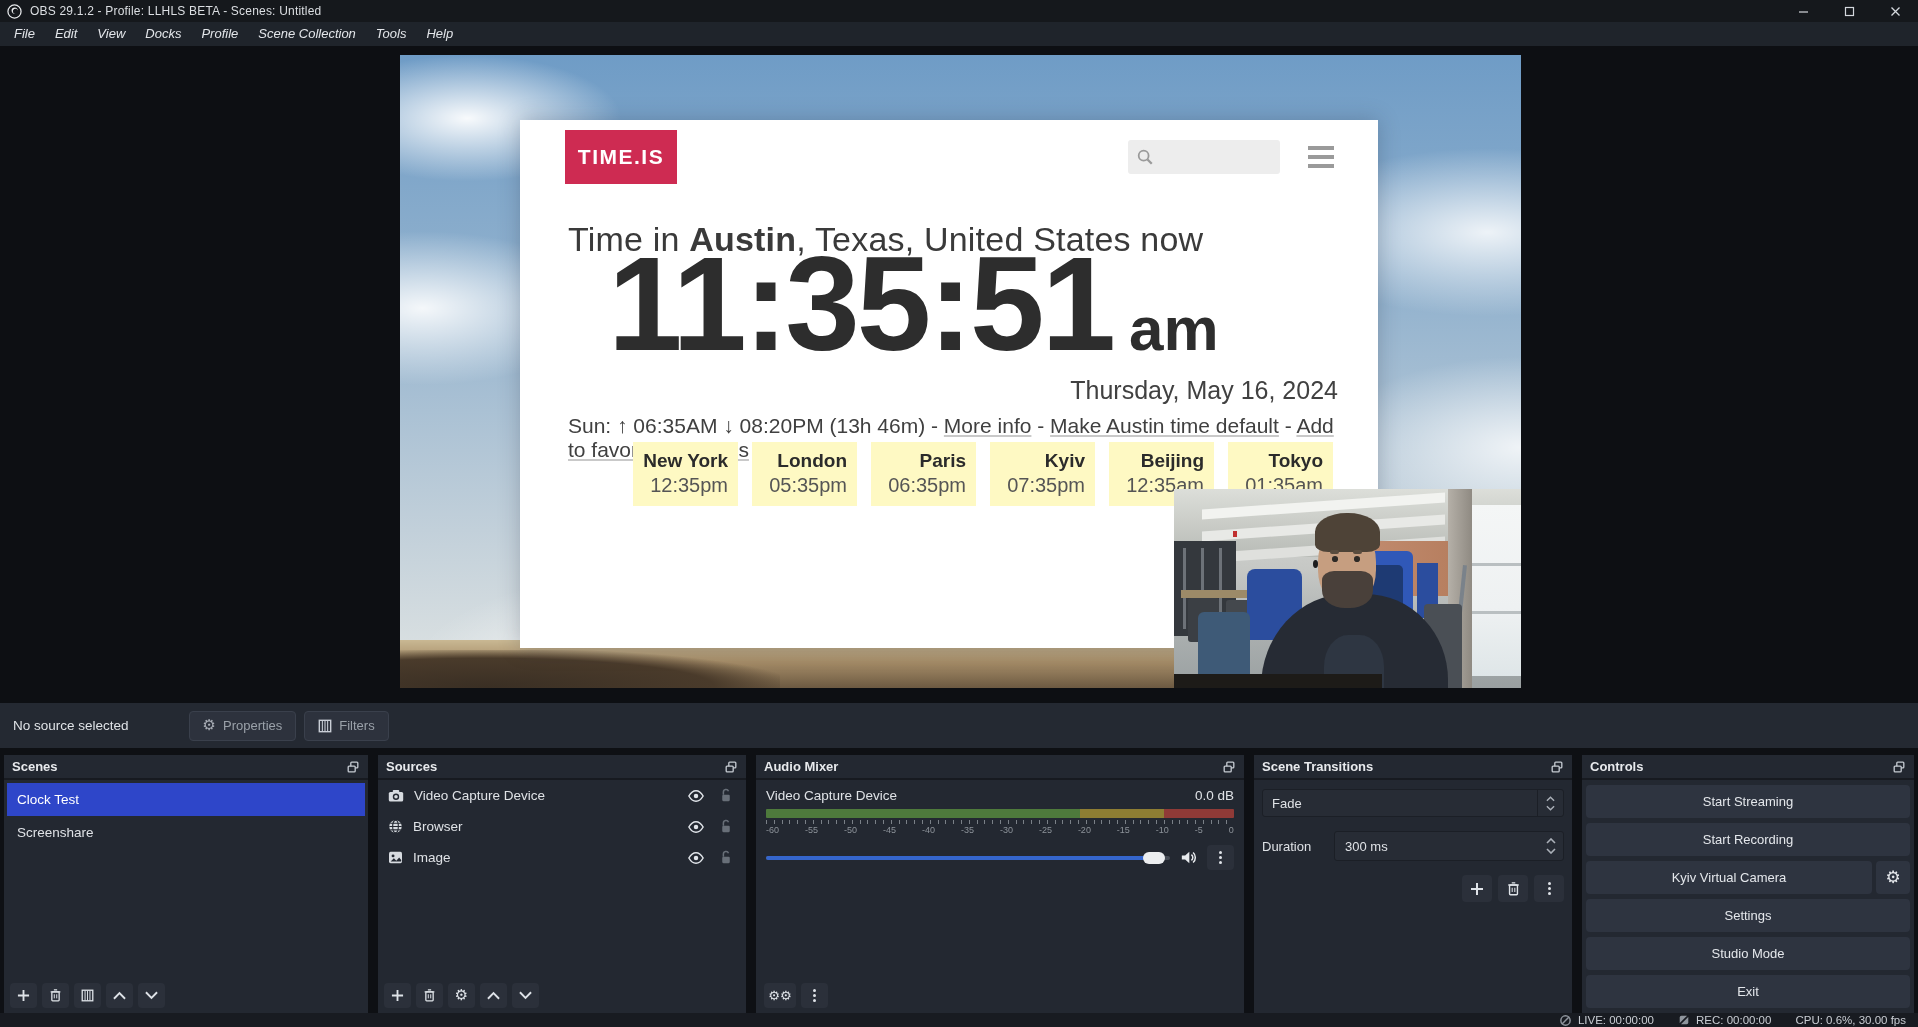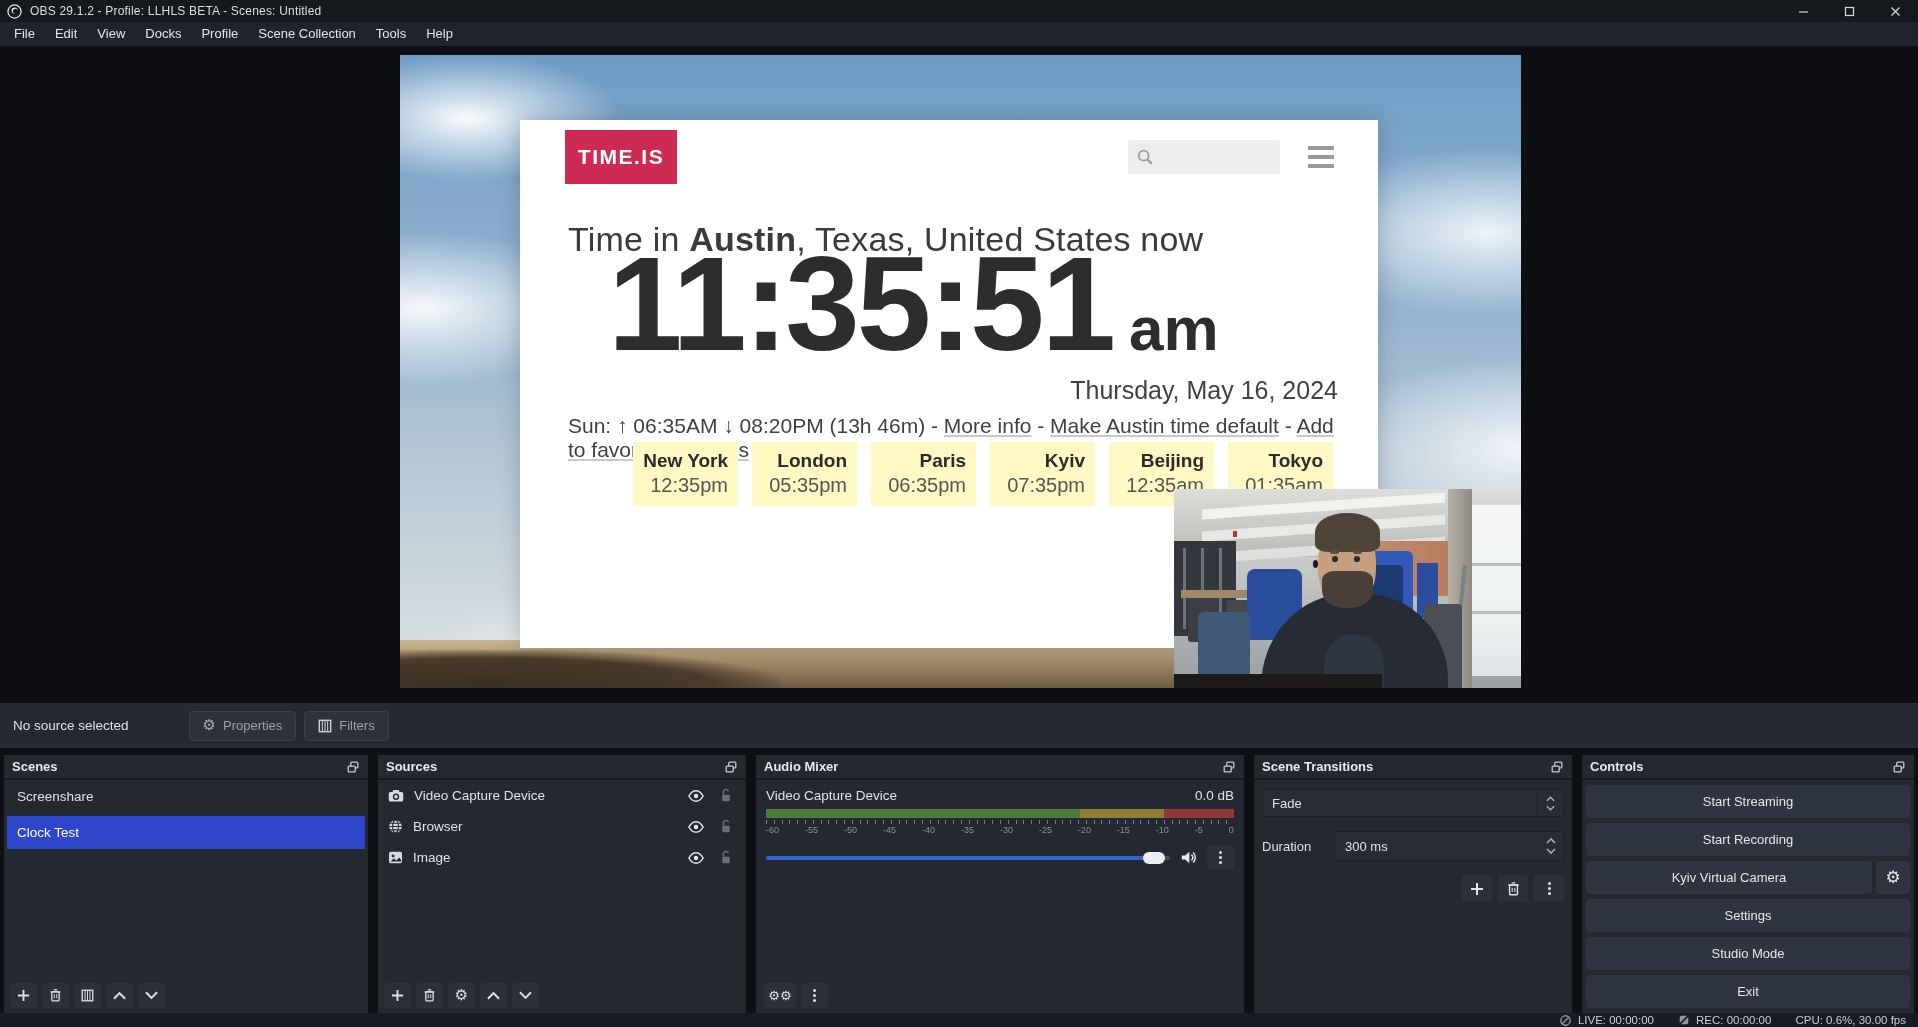--- a/index.html
+++ b/index.html
@@ -11,21 +11,21 @@
   .titlebar { position:absolute; left:0; top:0; width:100%; height:22px; background:#15181c;
     display:flex; align-items:center; color:#dcdfe3; }
   .obs-logo { margin-left:7px; width:15px; height:15px; display:flex; }
   .title-text { margin-left:8px; font-size:12px; letter-spacing:.2px; }
   .win-btns { margin-left:auto; display:flex; height:100%; }
   .win-btn { width:46px; height:100%; display:flex; align-items:center; justify-content:center; color:#d4d8dd; }
 
   
   .menubar { position:absolute; left:0; top:22px; width:100%; height:24px; background:#1f242b;
     display:flex; align-items:center; padding-left:4px; }
-  .menu-item { padding:12px 10px; font-size:13px; color:#e3e6ea; line-height:24px; }
+  .menu-item { padding:12px 10px; font-size:13px; color:#e3e6ea; line-height:24px;font-style:italic; }
 
   
   .main { position:absolute; left:0; top:46px; width:100%; height:657px; background:#0d0f13; }
   .video { position:absolute; left:400px; top:9px; width:1121px; height:633px; overflow:hidden; }
   .sky { position:absolute; inset:0;
     background:
       radial-gradient(ellipse 220px 90px at 6% 10%, rgba(255,255,255,.95), rgba(255,255,255,0) 70%),
       radial-gradient(ellipse 260px 110px at 2% 40%, rgba(255,255,255,.9), rgba(255,255,255,0) 70%),
       radial-gradient(ellipse 300px 120px at 97% 28%, rgba(255,255,255,.85), rgba(255,255,255,0) 70%),
       radial-gradient(ellipse 280px 130px at 100% 62%, rgba(255,255,255,.8), rgba(255,255,255,0) 70%),
@@ -355,25 +355,25 @@
   <section class="panel panel-scenes">
     <div class="panel-header">
       <span class="panel-title">Scenes</span>
       <span class="popout">
           <svg width="14" height="14" viewBox="0 0 16 16">
             <rect x="5.5" y="2.5" width="8" height="6.5" rx="1" fill="none" stroke="currentColor" stroke-width="1.5"></rect>
             <rect x="2.5" y="7" width="8" height="6.5" rx="1" fill="#232831" stroke="currentColor" stroke-width="1.5"></rect>
           </svg>
         </span>
     </div>
+    <div class="scene-row selected">
+        <span>Clock Test</span>
+      </div>
     <div class="scene-row">
         <span>Screenshare</span>
-      </div>
-    <div class="scene-row selected">
-        <span>Clock Test</span>
       </div>
     <div class="panel-toolbar">
       <span class="iconbtn">
           <svg width="13" height="13" viewBox="0 0 14 14">
             <path d="M7 1v12M1 7h12" stroke="currentColor" stroke-width="2"></path>
           </svg>
         </span>
       <span class="iconbtn">
           <svg width="13" height="13" viewBox="0 0 14 16">
             <path d="M1 3.5h12M5 1h4" stroke="currentColor" stroke-width="1.6"></path>

